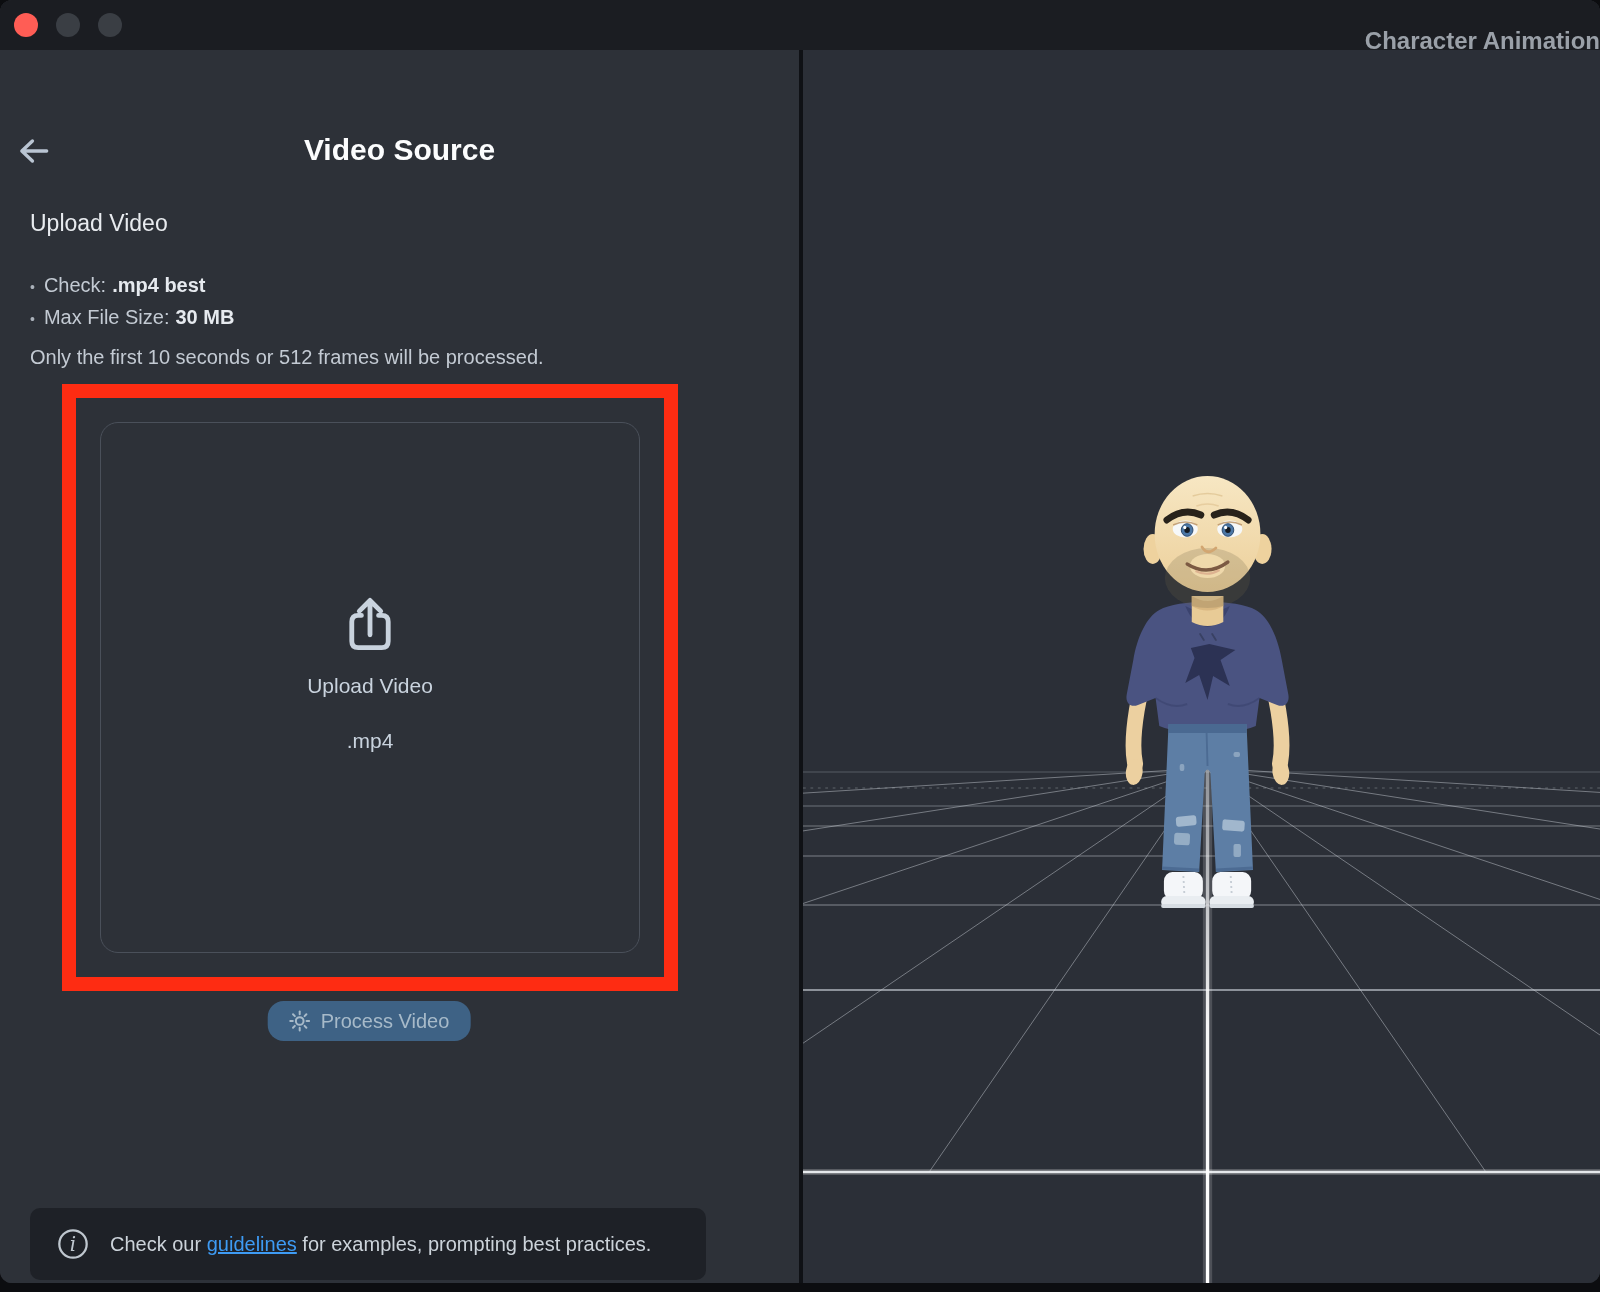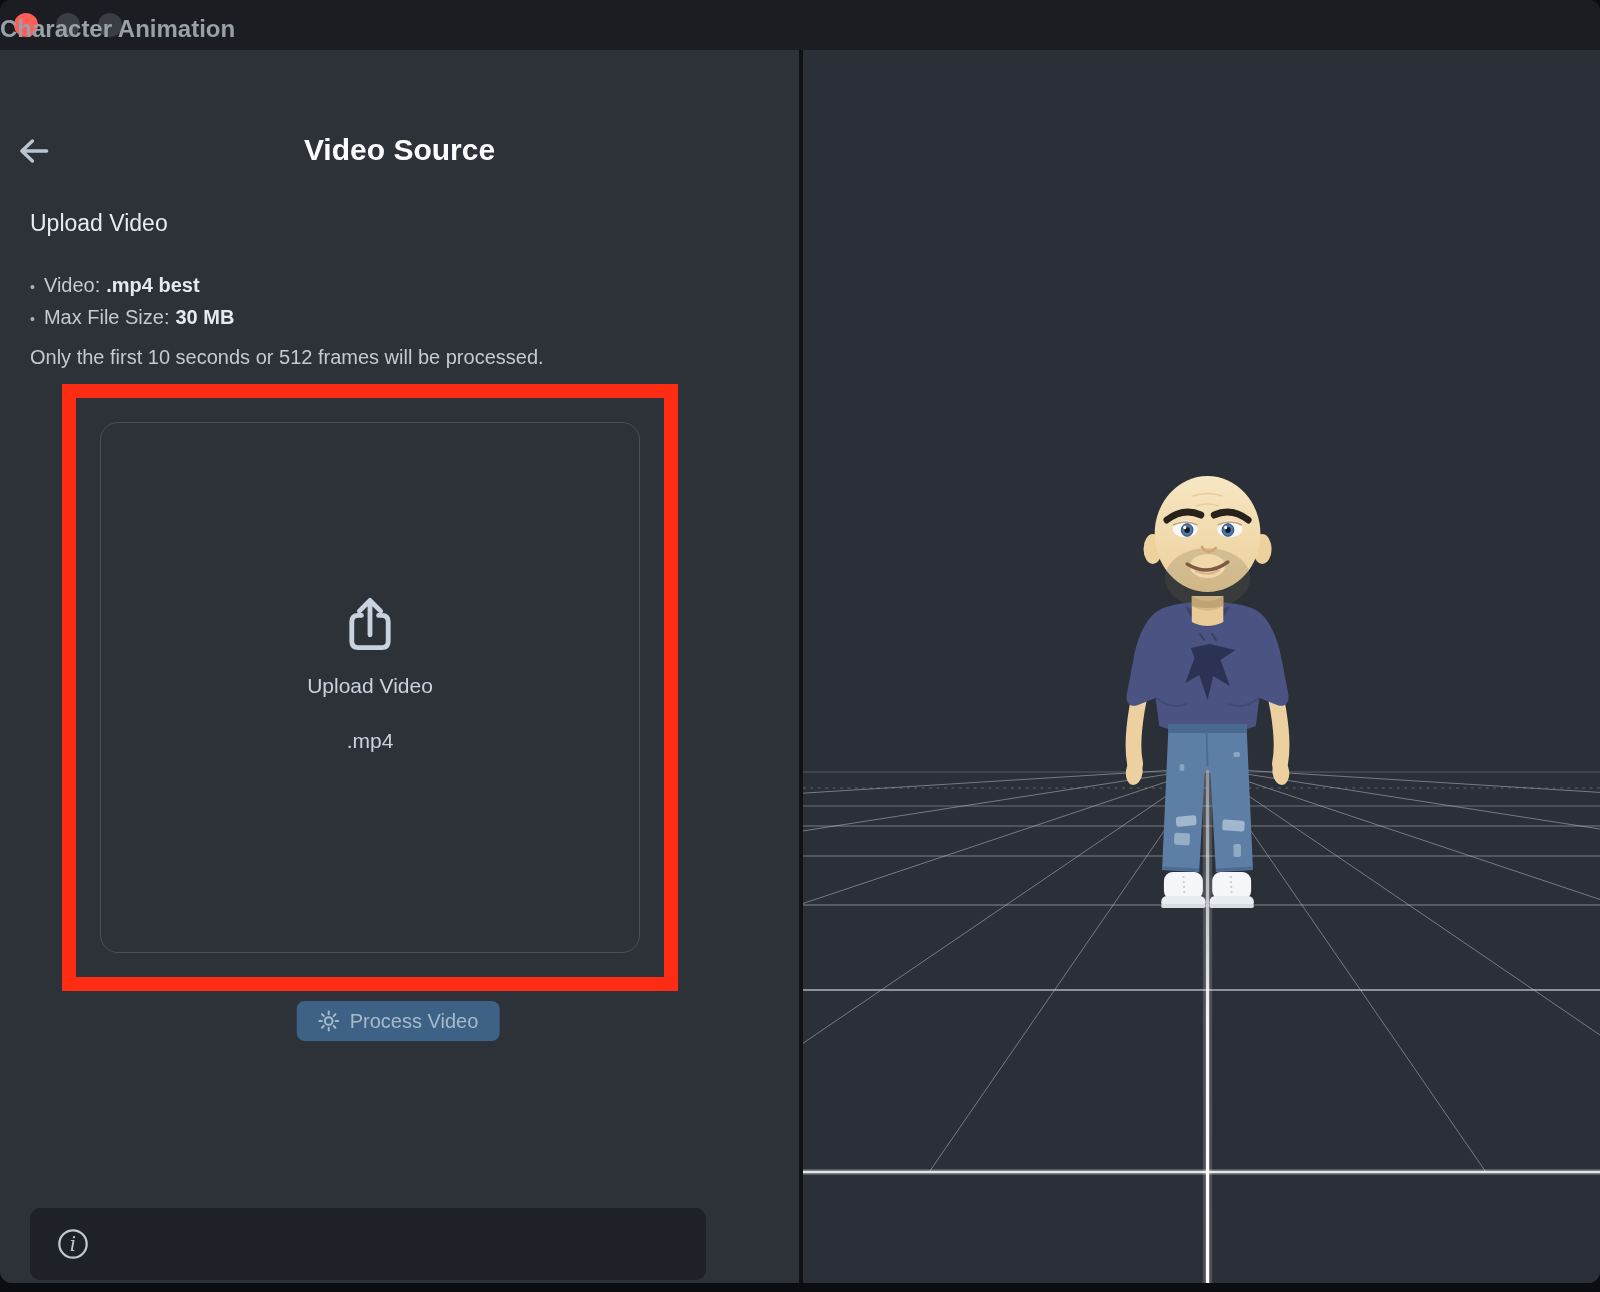--- a/index.html
+++ b/index.html
@@ -21,22 +21,22 @@
   .titlebar {
     position: relative;
     height: 50px;
     background: #1b1d22;
   }
   .traffic { position: absolute; left: 14px; top: 13px; display: flex; gap: 18px; }
   .traffic .dot { width: 24px; height: 24px; border-radius: 50%; border: none; padding: 0; }
   .dot-close { background: #ff5d55; }
   .dot-min, .dot-zoom { background: #3a3e44; }
   .win-title {
-    position: absolute; left: 0; right: 0; top: 4px;
-    line-height: 50px; text-align: left;
+    position: absolute; left: 0; right: 0; top: 16px;
+    line-height: 50px; text-align: right;
     font-size: 24px; font-weight: bold; color: #9aa0a8;
   }
   
   .content { position: absolute; top: 50px; left: 0; right: 0; bottom: 0; display: flex; }
   .left-panel { position: relative; width: 799px; background: #2d3138; }
   .divider { width: 4px; background: #0f1115; }
   .viewport { position: relative; flex: 1; background: #2b2f37; overflow: hidden; }
   .viewport > svg { position: absolute; left: 0; top: 0; width: 100%; height: 100%; }
 
   
@@ -77,23 +77,23 @@
     display: flex; flex-direction: column; align-items: center; justify-content: center;
     transform: translateY(-14px);
   }
   .dz-icon { width: 52px; height: 60px; }
   .dz-label { margin-top: 20px; font-size: 21px; color: #c9d3de; }
   .dz-format { margin-top: 31px; font-size: 21px; color: #c9d3de; }
   .process-btn {
     position: absolute; top: 951px; left: 369px; transform: translateX(-50%);
     height: 40px; padding: 0 21px;
     display: inline-flex; align-items: center; gap: 10px;
-    background: #3e6285; border: none; border-radius: 8px;
+    background: #3e6285; border: none; border-radius: 16px;
     font-size: 20px; color: #a7bac9; font-family: "Liberation Sans", sans-serif;
-    cursor: pointer; white-space: nowrap; margin-left: 29px;
+    cursor: pointer; white-space: nowrap;
   }
   .process-btn svg { width: 22px; height: 22px; }
   .info-box {
     position: absolute; left: 30px; top: 1158px; width: 676px;
     padding: 19px 26px;
     background: #1e2127; border-radius: 10px;
     display: flex; align-items: center; gap: 20px;
   }
   .info-icon { width: 34px; height: 34px; flex: 0 0 auto; }
   .info-text { font-size: 20px; line-height: 27px; color: #ccd3da; max-width: 560px; }
@@ -123,21 +123,21 @@
         </svg>
       </button>
 
       <div class="panel-title">Video Source</div>
 
       <div class="section-heading">Upload Video</div>
 
       <div class="bullets">
         <div class="bullet-row">
           <span class="bullet-dot">•</span>
-          <span>Video: </span>
+          <span>Check: </span>
           <span class="bullet-strong">.mp4 best</span>
         </div>
         <div class="bullet-row">
           <span class="bullet-dot">•</span>
           <span>Max File Size: </span>
           <span class="bullet-strong">30 MB</span>
         </div>
       </div>
 
       <div class="note">Only the first 10 seconds or 512 frames will be processed.</div>
@@ -169,20 +169,23 @@
           </g>
         </svg>
         <span>Process Video</span>
       </button>
 
       <div class="info-box">
         <svg class="info-icon" viewBox="0 0 36 36">
           <circle cx="18" cy="18" r="14.5" fill="none" stroke="#bfc7cf" stroke-width="2.4"></circle>
           <text x="18" y="25.5" text-anchor="middle" font-size="21" font-style="italic" font-family="DejaVu Serif, serif" fill="#bfc7cf">i</text>
         </svg>
+        <div class="info-text">
+          <span>Check our </span><a>guidelines</a><span> for examples, prompting best practices.</span>
+        </div>
       </div>
 
     </div>
 
     <div class="divider"></div>
 
     <div class="viewport">
       <svg viewBox="0 0 859 1233" preserveAspectRatio="none">
         <defs>
           <linearGradient id="skinGrad" x1="0" y1="0" x2="0" y2="1">

